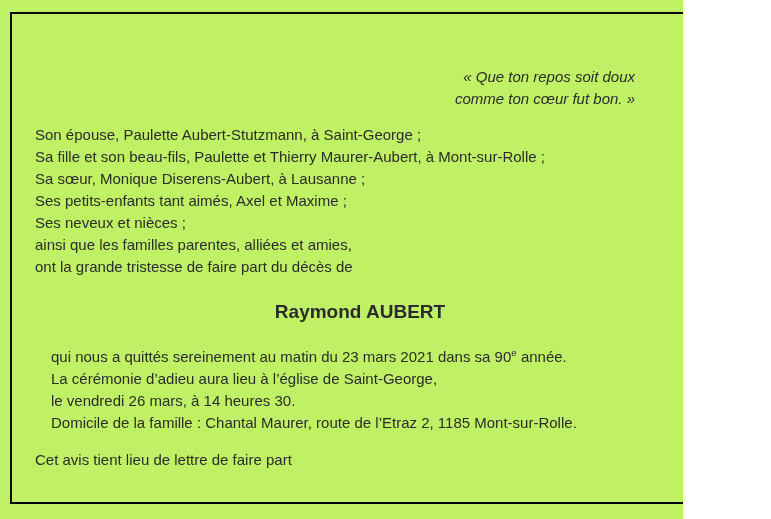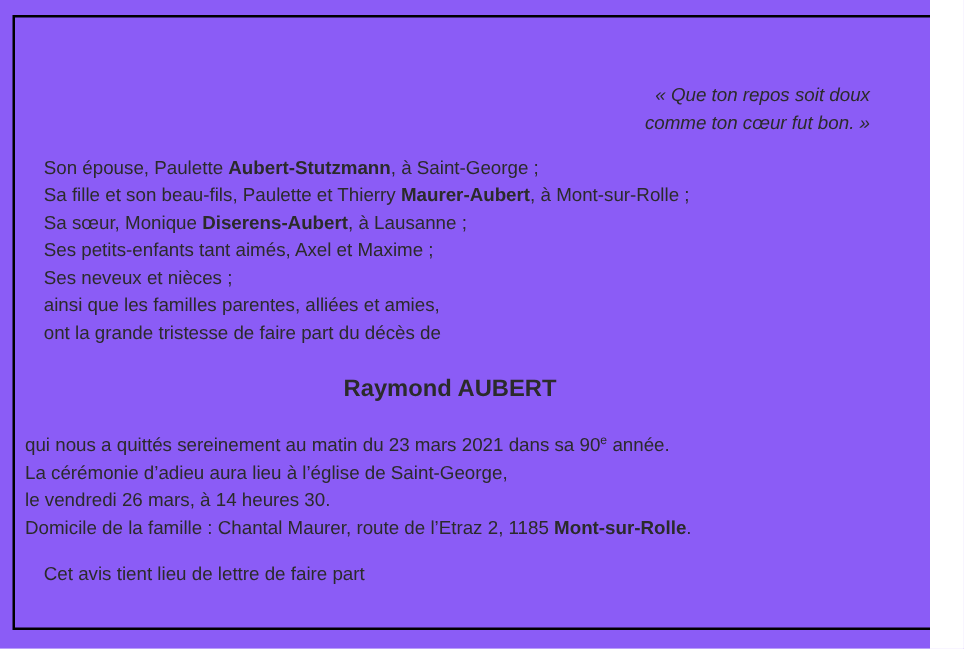--- a/index.html
+++ b/index.html
@@ -2,23 +2,23 @@
 <html lang="fr"><head>
 <meta charset="utf-8">
 <style>
   html, body {
     margin: 0;
     padding: 0;
     background: #ffffff;
   }
   .page {
     position: relative;
-    width: 744px;
+    width: 683px;
     height: 519px;
-    background: #8b5cf6;
+    background: #bef264;
     font-family: "Liberation Sans", "DejaVu Sans", sans-serif;
     font-size: 15px;
     line-height: 22px;
     color: #2b2b2b;
     overflow: hidden;
   }
   .frame {
     position: absolute;
     left: 10px;
     top: 12px;
@@ -35,34 +35,34 @@
     font-style: italic;
     white-space: nowrap;
   }
   .family {
     position: absolute;
     left: 35px;
     top: 124px;
     width: 650px;
   }
   .line { white-space: nowrap; }
-  .b { font-weight: bold; }
+  .b { font-weight: normal; }
   .deceased-name {
     position: absolute;
     left: 35px;
     top: 299px;
     width: 650px;
     text-align: center;
     font-size: 19px;
     line-height: 26px;
     font-weight: bold;
   }
   .details {
     position: absolute;
-    left: 20px;
+    left: 51px;
     top: 346px;
     width: 650px;
   }
   sup.e {
     font-size: 0.65em;
     line-height: 0;
     vertical-align: super;
   }
   .closing {
     position: absolute;

